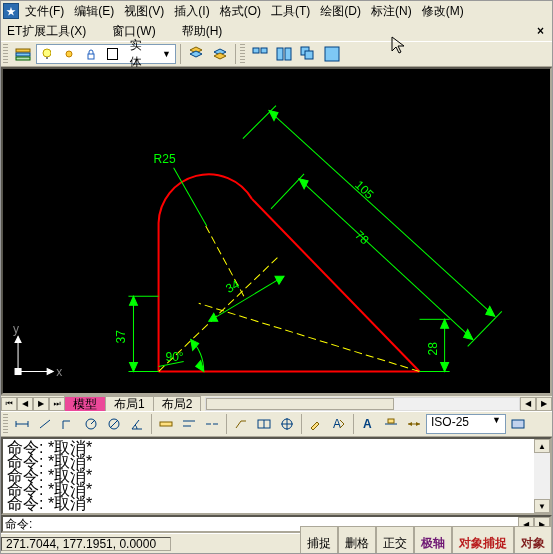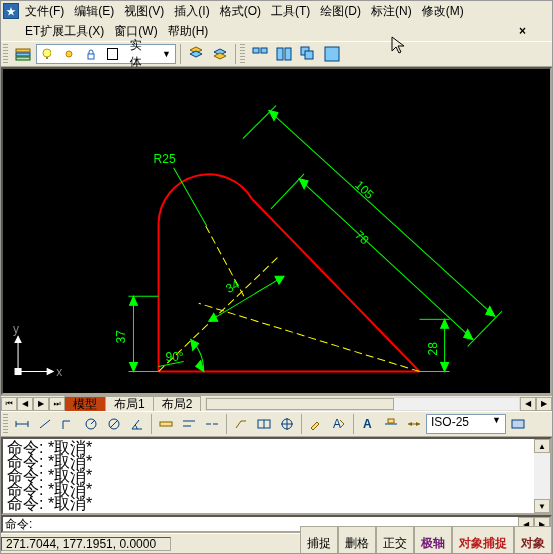--- a/index.html
+++ b/index.html
@@ -1,34 +1,34 @@
 <!DOCTYPE html>
 <html><head>
 <meta charset="utf-8">
 <style>
 *{box-sizing:border-box;margin:0;padding:0;font-family:"SimSun","宋体",sans-serif;font-size:12px;user-select:none}
 body{width:553px;height:554px;overflow:hidden;background:#ece9d8;display:flex;flex-direction:column;border:1px solid #999}
 .menubar{display:flex;align-items:center;height:20px;background:#ece9d8;padding:0 2px;gap:2px}
 .app-icon{width:16px;height:16px;background:#2b6cb0;display:inline-flex;align-items:center;justify-content:center;color:#fff;font-size:10px;font-weight:bold;border:1px solid #1a4d80}
 .menu-item{padding:2px 4px;cursor:default;white-space:nowrap}
-.menubar2{display:flex;align-items:center;height:20px;padding:0 20px;gap:2px}
+.menubar2{display:flex;align-items:center;height:20px;padding:0 2px;gap:18px}
 .close-x{margin-left:auto;padding:0 6px;font-weight:bold;color:#000;cursor:pointer}
 .toolbar{display:flex;align-items:center;height:26px;background:#ece9d8;padding:2px;gap:2px;border-top:1px solid #fff;border-bottom:1px solid #aca899}
 .grip{width:5px;height:20px;background:repeating-linear-gradient(to bottom,#aca899 0 1px,transparent 1px 3px);margin-right:2px}
 .tbtn{width:22px;height:22px;display:inline-flex;align-items:center;justify-content:center;cursor:pointer;border:1px solid transparent}
 .tbtn svg{width:16px;height:16px}
 .sep{width:1px;height:20px;background:#aca899;margin:0 2px}
 .layer-sel{display:flex;align-items:center;height:20px;border:1px solid #7f9db9;background:#fff;padding:0 4px;gap:12px;width:140px}
 .dd-arrow{margin-left:auto;font-size:9px;color:#000}
 .canvas-area{flex:1;position:relative;background:#000;border:2px inset #aca899;overflow:hidden}
 .canvas-svg{width:100%;height:100%}
 .scroll-h{height:16px;background:#ece9d8;display:flex;align-items:center;border-top:1px solid #aca899}
 .sbtn{width:16px;height:14px;background:#ece9d8;border:1px solid #aca899;display:inline-flex;align-items:center;justify-content:center;font-size:8px;cursor:pointer}
 .tab{height:16px;padding:0 8px;background:#ece9d8;border:1px solid #aca899;border-bottom:none;display:inline-flex;align-items:center;cursor:pointer;margin-left:-1px}
-.tab.active{background:#c2410c}
+.tab.active{background:#ec4899}
 .scroll-track{flex:1;background:#f0f0f0;height:14px;border:1px solid #ddd;margin-left:4px;position:relative}
 .scroll-thumb{position:absolute;background:#ece9d8;border:1px solid #aca899;height:12px}
 .dim-toolbar{display:flex;align-items:center;height:26px;padding:2px;gap:1px;border-top:1px solid #fff;border-bottom:1px solid #aca899}
 .style-sel{display:flex;align-items:flex-start;height:20px;border:1px solid #7f9db9;background:#fff;padding:0 4px;width:80px}
 .cmd-area{display:flex;height:78px;border:2px inset #aca899;background:#fff}
 .cmd-text{flex:1;padding:2px 4px;overflow:hidden;white-space:pre;line-height:14px;font-size:16px;position:relative}
 .cmd-scroll{width:16px;background:#ece9d8;display:flex;flex-direction:column}
 .cmd-input-row{display:flex;height:18px;border:2px inset #aca899;background:#fff;align-items:center}
 .cmd-input-row input{flex:1;border:none;outline:none;padding:0 4px;font-size:12px}
 .statusbar{display:flex;align-items:center;height:20px;background:#ece9d8;border-top:1px solid #fff}

